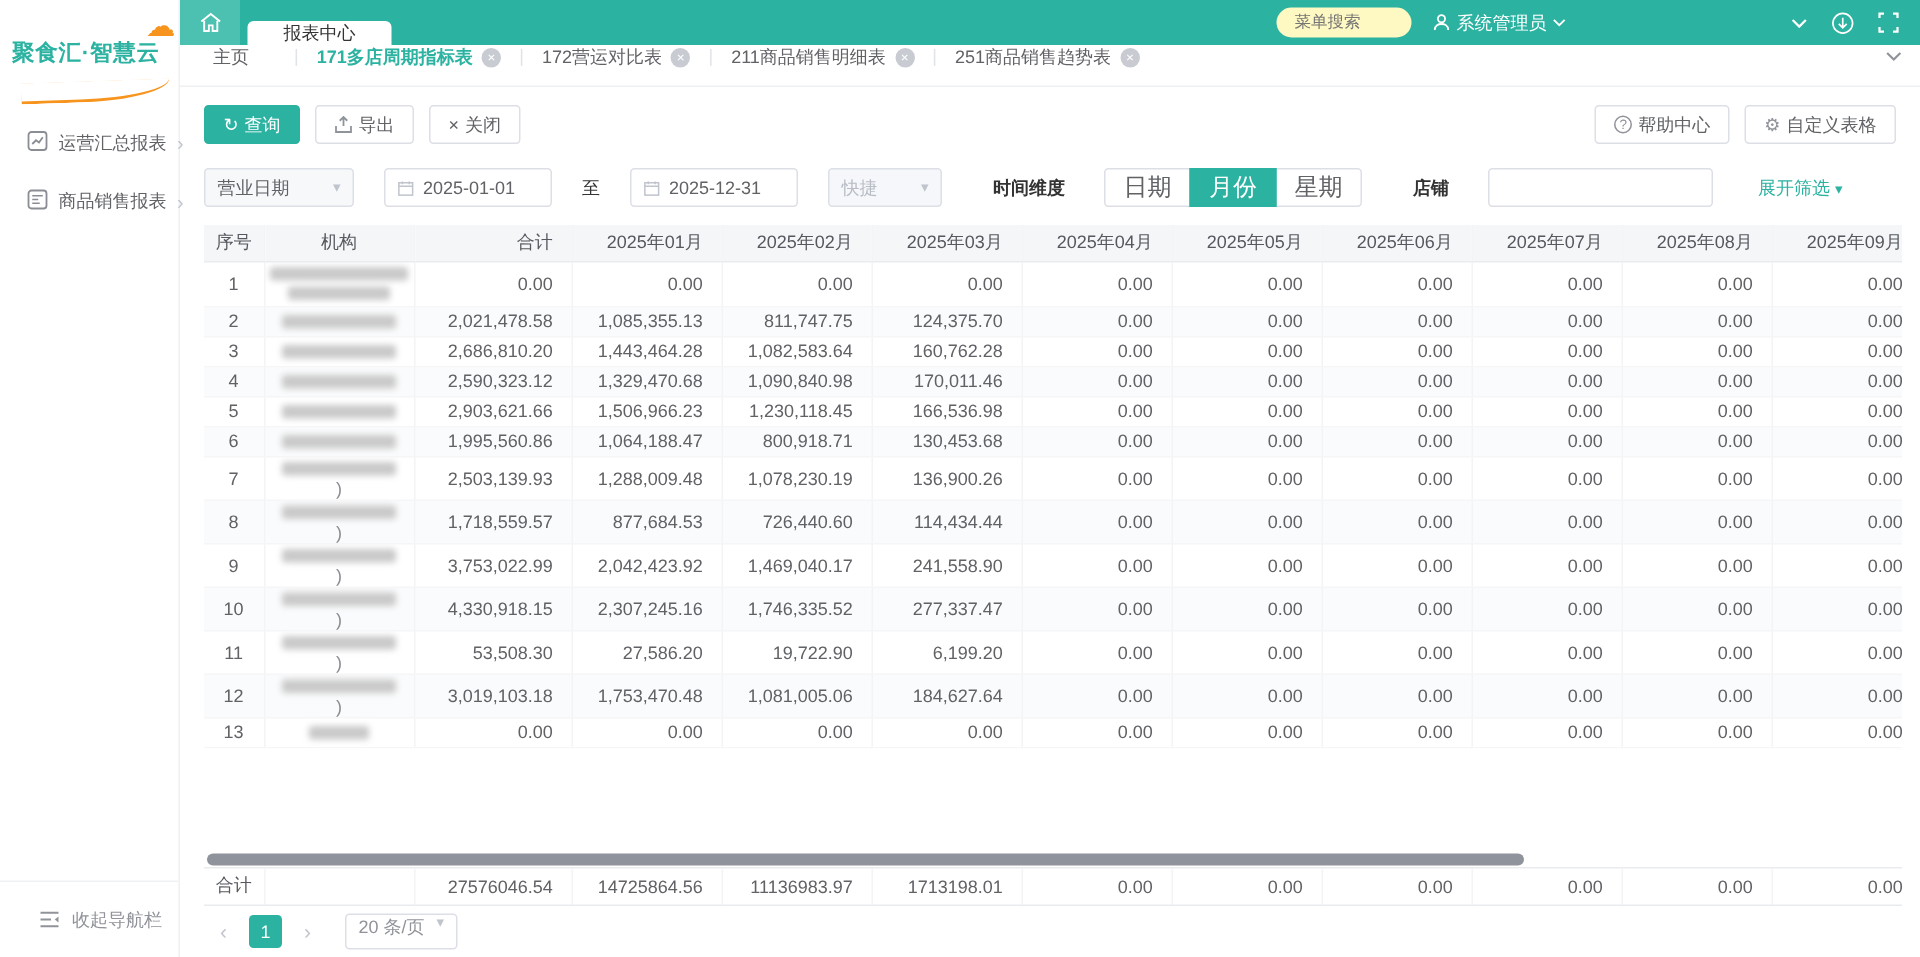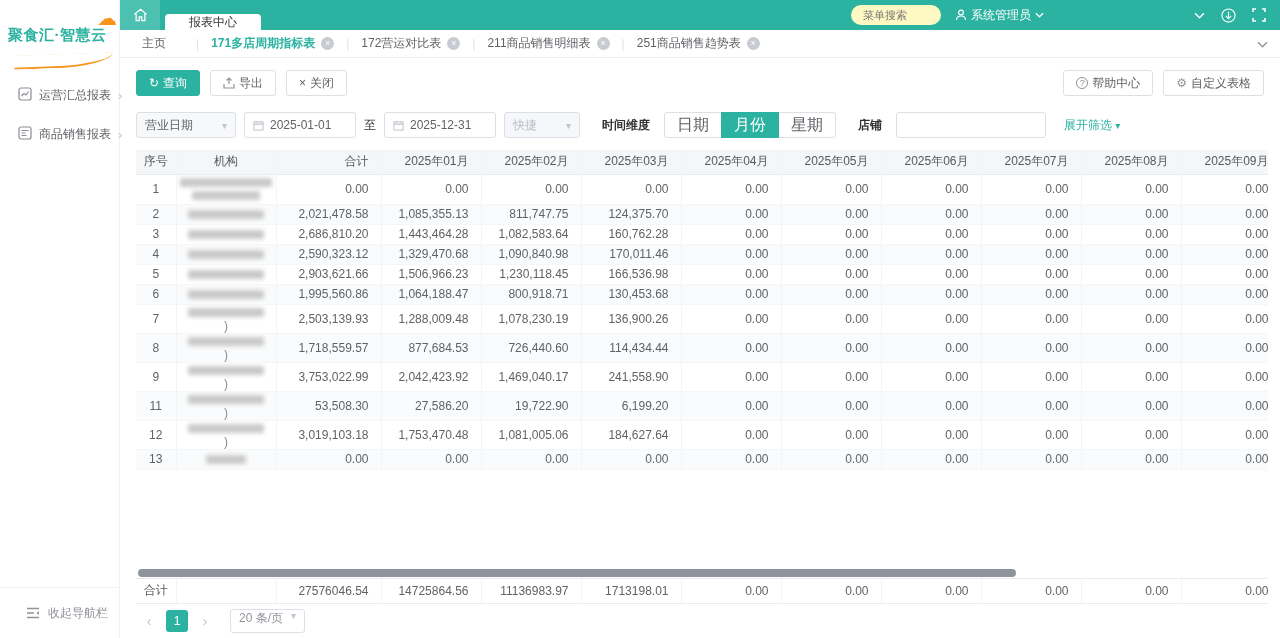--- a/index.html
+++ b/index.html
@@ -31,39 +31,39 @@
   .module-tab { margin-left:5px; margin-top:14px; background:#fff; color:#333; padding:0 24px; display:flex; align-items:center; border-radius:4px 4px 0 0; font-size:12px; cursor:pointer; }
   .topbar .spacer { flex:1; }
   .search { display:flex; align-items:center; background:#fef9c3; border-radius:10px; height:20px; margin:5px 14px 0 0; padding:0 8px; width:90px; }
   .search input { border:none; outline:none; width:76px; font-size:11px; color:#606266; background:transparent; font-family:inherit; }
   .search svg { margin-right:4px; }
   .user { display:flex; align-items:center; gap:4px; font-size:12px; margin-right:150px; cursor:pointer; }
   .top-icons { display:flex; align-items:center; gap:16px; margin-right:14px; }
   .top-icons span { cursor:pointer; display:flex; align-items:center; }
 
   
-  .tabbar { height:28px; background:#fff; border-bottom:1px solid #eef0f2; display:flex; align-items:center; padding-left:22px; position:relative; }
+  .tabbar { height:28px; background:#fff; border-bottom:1px solid #eef0f2; display:flex; align-items:flex-start; padding-left:22px; position:relative; }
   .home-tab { color:#606266; cursor:pointer; margin-right:18px; }
   .tab-sep { color:#e0e3e8; margin:0 12px; font-size:12px; }
   .tab { display:flex; align-items:center; gap:6px; color:#606266; cursor:pointer; white-space:nowrap; }
   .tab.active { color:var(--accent); font-weight:bold; }
   .tab-close { width:13px; height:13px; border-radius:50%; background:#c8ccd2; color:#fff; font-size:9px; line-height:13px; text-align:center; cursor:pointer; font-weight:normal; }
   .tabbar-chev { position:absolute; right:12px; color:#909399; cursor:pointer; }
 
   
   .content { flex:1; background:#fff; padding:12px 0 0 16px; display:flex; flex-direction:column; min-height:0; }
 
   .toolbar { display:flex; align-items:center; gap:10px; padding-right:14px; }
   .btn { height:26px; display:inline-flex; align-items:center; gap:4px; padding:0 12px; border:1px solid var(--border); border-radius:3px; background:#fff; color:#606266; font-size:12px; cursor:pointer; }
   .btn.primary { background:var(--accent); border-color:var(--accent); color:#fff; }
   .toolbar .flex { flex:1; }
   .btn .ico { font-size:12px; line-height:1; }
   .help-q { width:12px; height:12px; border:1px solid #909399; border-radius:50%; font-size:9px; line-height:11px; text-align:center; color:#909399; }
 
-  .filters { display:flex; align-items:center; margin-top:16px; gap:8px; }
+  .filters { display:flex; align-items:center; margin-top:16px; gap:20px; }
   .sel { height:26px; display:inline-flex; align-items:center; justify-content:space-between; border:1px solid var(--border); border-radius:3px; background:#f7f8fa; padding:0 8px; gap:10px; cursor:pointer; color:#606266; }
   .sel .caret { color:#c0c4cc; font-size:10px; }
   .sel.disabled { background:#f5f7fa; color:#b8bcc4; }
   .dateinput { height:26px; display:inline-flex; align-items:center; gap:6px; border:1px solid var(--border); border-radius:3px; background:#fff; padding:0 8px; width:112px; cursor:pointer; }
   .lbl-strong { font-weight:bold; color:#333; margin:0 6px 0 14px; }
   .seg { display:inline-flex; }
   .seg button { height:26px; padding:0 12px; border:1px solid var(--border); background:#fff; color:#606266; font-size:16px; cursor:pointer; font-family:Liberation Mono, monospace; margin-left:-1px; }
   .seg button:first-child { border-radius:3px 0 0 3px; margin-left:0; }
   .seg button:last-child { border-radius:0 3px 3px 0; }
   .seg button.on { background:var(--accent); border-color:var(--accent); color:#fff; position:relative; }
@@ -448,20 +448,34 @@
                 <td>1,469,040.17</td>
                 <td>241,558.90</td>
                 <td>0.00</td>
                 <td>0.00</td>
                 <td>0.00</td>
                 <td>0.00</td>
                 <td>0.00</td>
                 <td>0.00</td>
               </tr>
               <tr>
+                <td class="cen">10</td>
+                <td class="cen org-cell"><div class=""><span class="blur-box" style="width:76px"></span></div><span>)</span></td>
+                <td>4,330,918.15</td>
+                <td>2,307,245.16</td>
+                <td>1,746,335.52</td>
+                <td>277,337.47</td>
+                <td>0.00</td>
+                <td>0.00</td>
+                <td>0.00</td>
+                <td>0.00</td>
+                <td>0.00</td>
+                <td>0.00</td>
+              </tr>
+              <tr>
                 <td class="cen">11</td>
                 <td class="cen org-cell"><div class=""><span class="blur-box" style="width:76px"></span></div><span>)</span></td>
                 <td>53,508.30</td>
                 <td>27,586.20</td>
                 <td>19,722.90</td>
                 <td>6,199.20</td>
                 <td>0.00</td>
                 <td>0.00</td>
                 <td>0.00</td>
                 <td>0.00</td>

